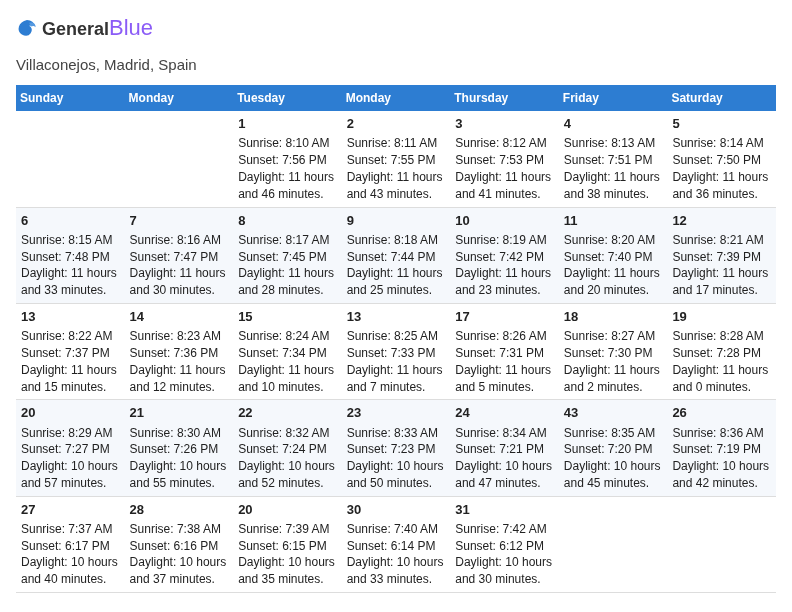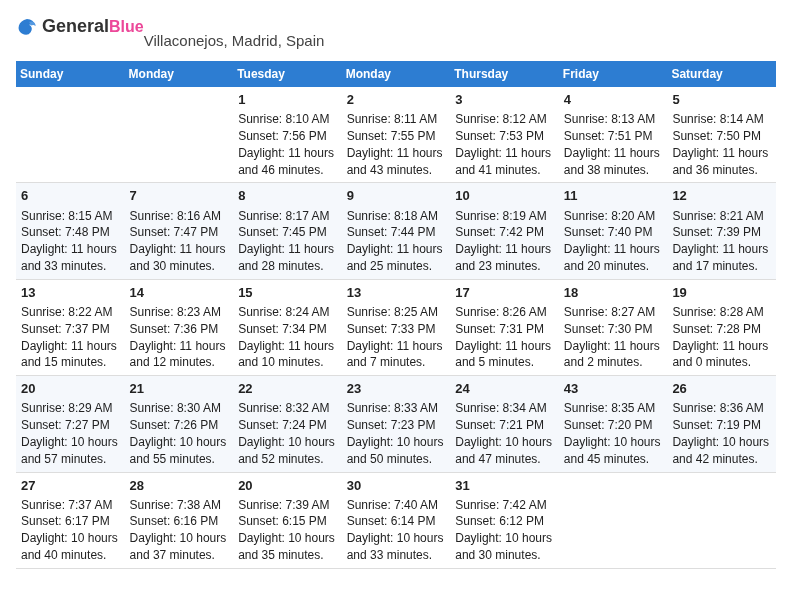--- a/index.html
+++ b/index.html
@@ -5,39 +5,40 @@
     * { box-sizing: border-box; margin: 0; padding: 0; }
     body {
       font-family: Arial, sans-serif;
       background: #fff;
       width: 792px;
       min-height: 612px;
       padding: 16px;
     }
     .header {
       display: flex;
-      justify-content: flex-start;
+      justify-content: center;
       align-items: flex-start;
       margin-bottom: 12px;
+      flex-direction: column;
     }
     .logo {
       display: flex;
       align-items: center;
       gap: 4px;
     }
     .logo-text-general {
       font-size: 18px;
       font-weight: bold;
       color: #333;
       line-height: 1.1;
     }
     .logo-text-blue {
-      font-size: 16px;
-      font-weight: bold;
-      color: #ec4899;
+      font-size: 22px;
+      font-weight: normal;
+      color: #8b5cf6;
       line-height: 1.1;
     }
     .logo-icon {
       width: 22px;
       height: 22px;
     }
     .title-block {
       text-align: right;
     }
     .month-title {

